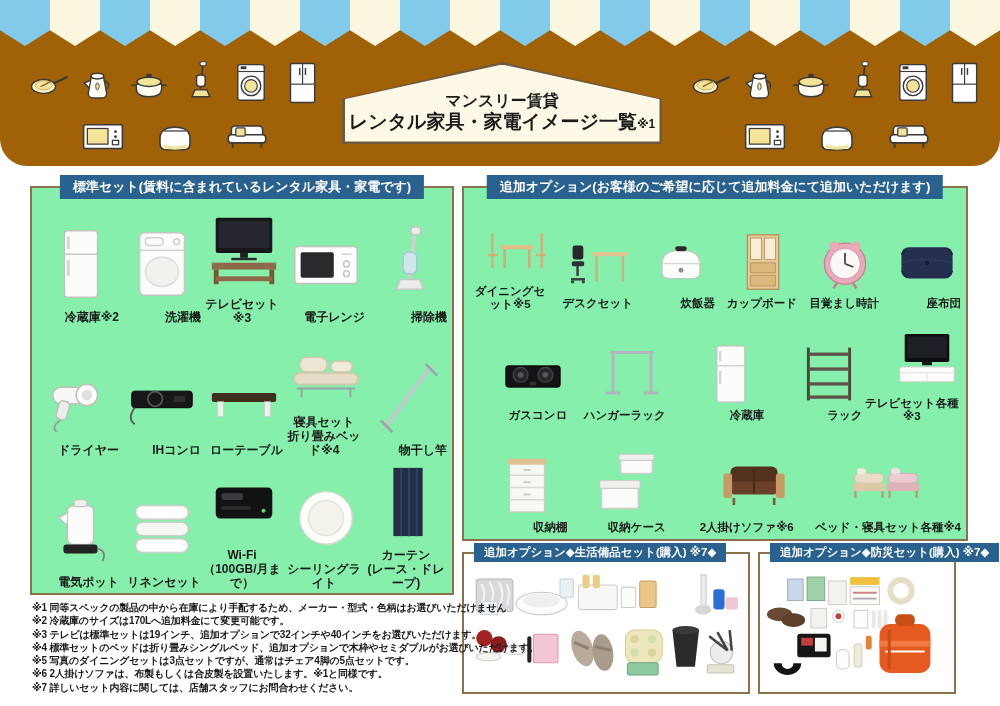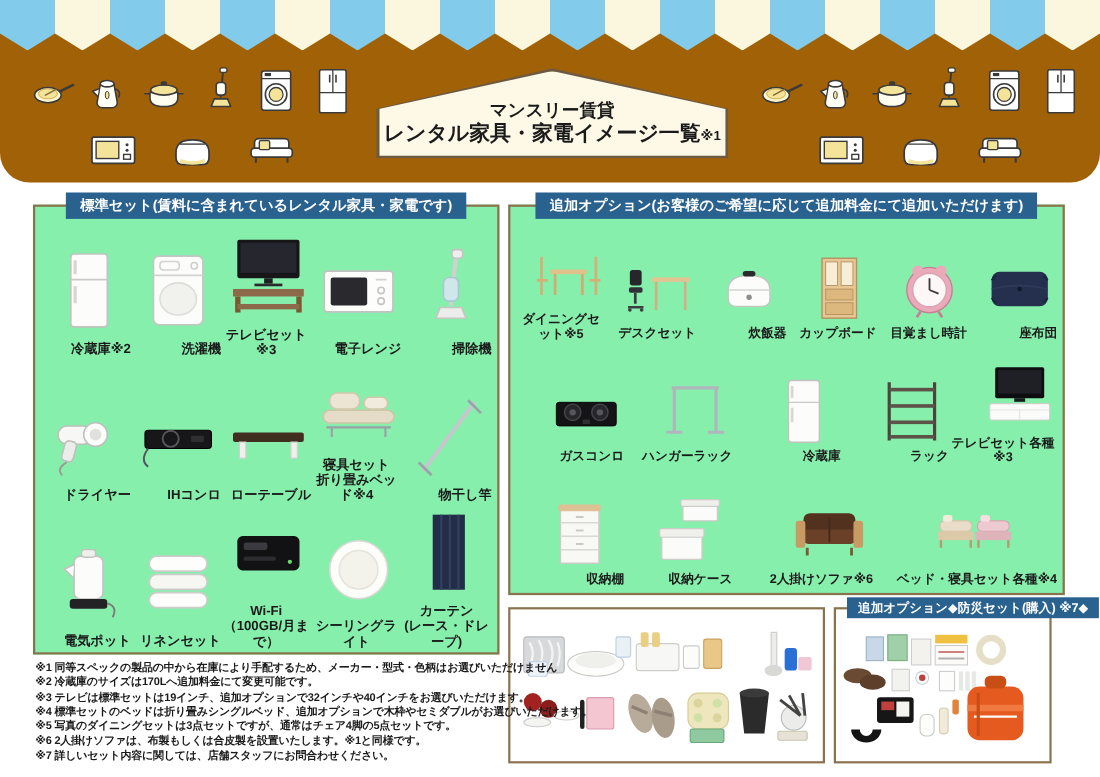--- a/index.html
+++ b/index.html
@@ -611,20 +611,21 @@
               <line x1="75" y1="48" x2="75" y2="56" stroke="#b89a72" stroke-width="2.5"></line>
             </svg>
           </div>
           <div class="plabel">ベッド・寝具セット各種※4</div>
         </div>
       </div>
     </div>
 </div>
 
 <div class="pbox" id="box-life">
+  <div class="panel-header">追加オプション◆生活備品セット(購入) ※7◆</div>
   <div class="collage">
     <svg viewBox="0 0 270 110">
       <rect x="8" y="8" width="36" height="32" rx="3" fill="#d7d9db" stroke="#b8babc"></rect>
       <path d="M13 13 q6 9 0 21 M21 11 q7 11 0 25 M30 11 q7 11 0 25 M38 13 q4 9 0 21" stroke="#f4f4f4" stroke-width="2" fill="none"></path>
       <rect x="12" y="30" width="17" height="13" rx="2" fill="#eef3f8" stroke="#c4d2e2"></rect>
       <ellipse cx="72" cy="32" rx="25" ry="11" fill="#fdfdfc" stroke="#c8c8c5"></ellipse>
       <ellipse cx="72" cy="29" rx="18" ry="7" fill="#efefec"></ellipse>
       <rect x="90" y="8" width="13" height="18" rx="2" fill="#e9f1f7" stroke="#bcd0e0"></rect>
       <rect x="108" y="14" width="38" height="24" rx="3" fill="#f7f7f5" stroke="#ccccc9"></rect>
       <rect x="112" y="4" width="7" height="13" rx="2" fill="#e8cf84"></rect>

